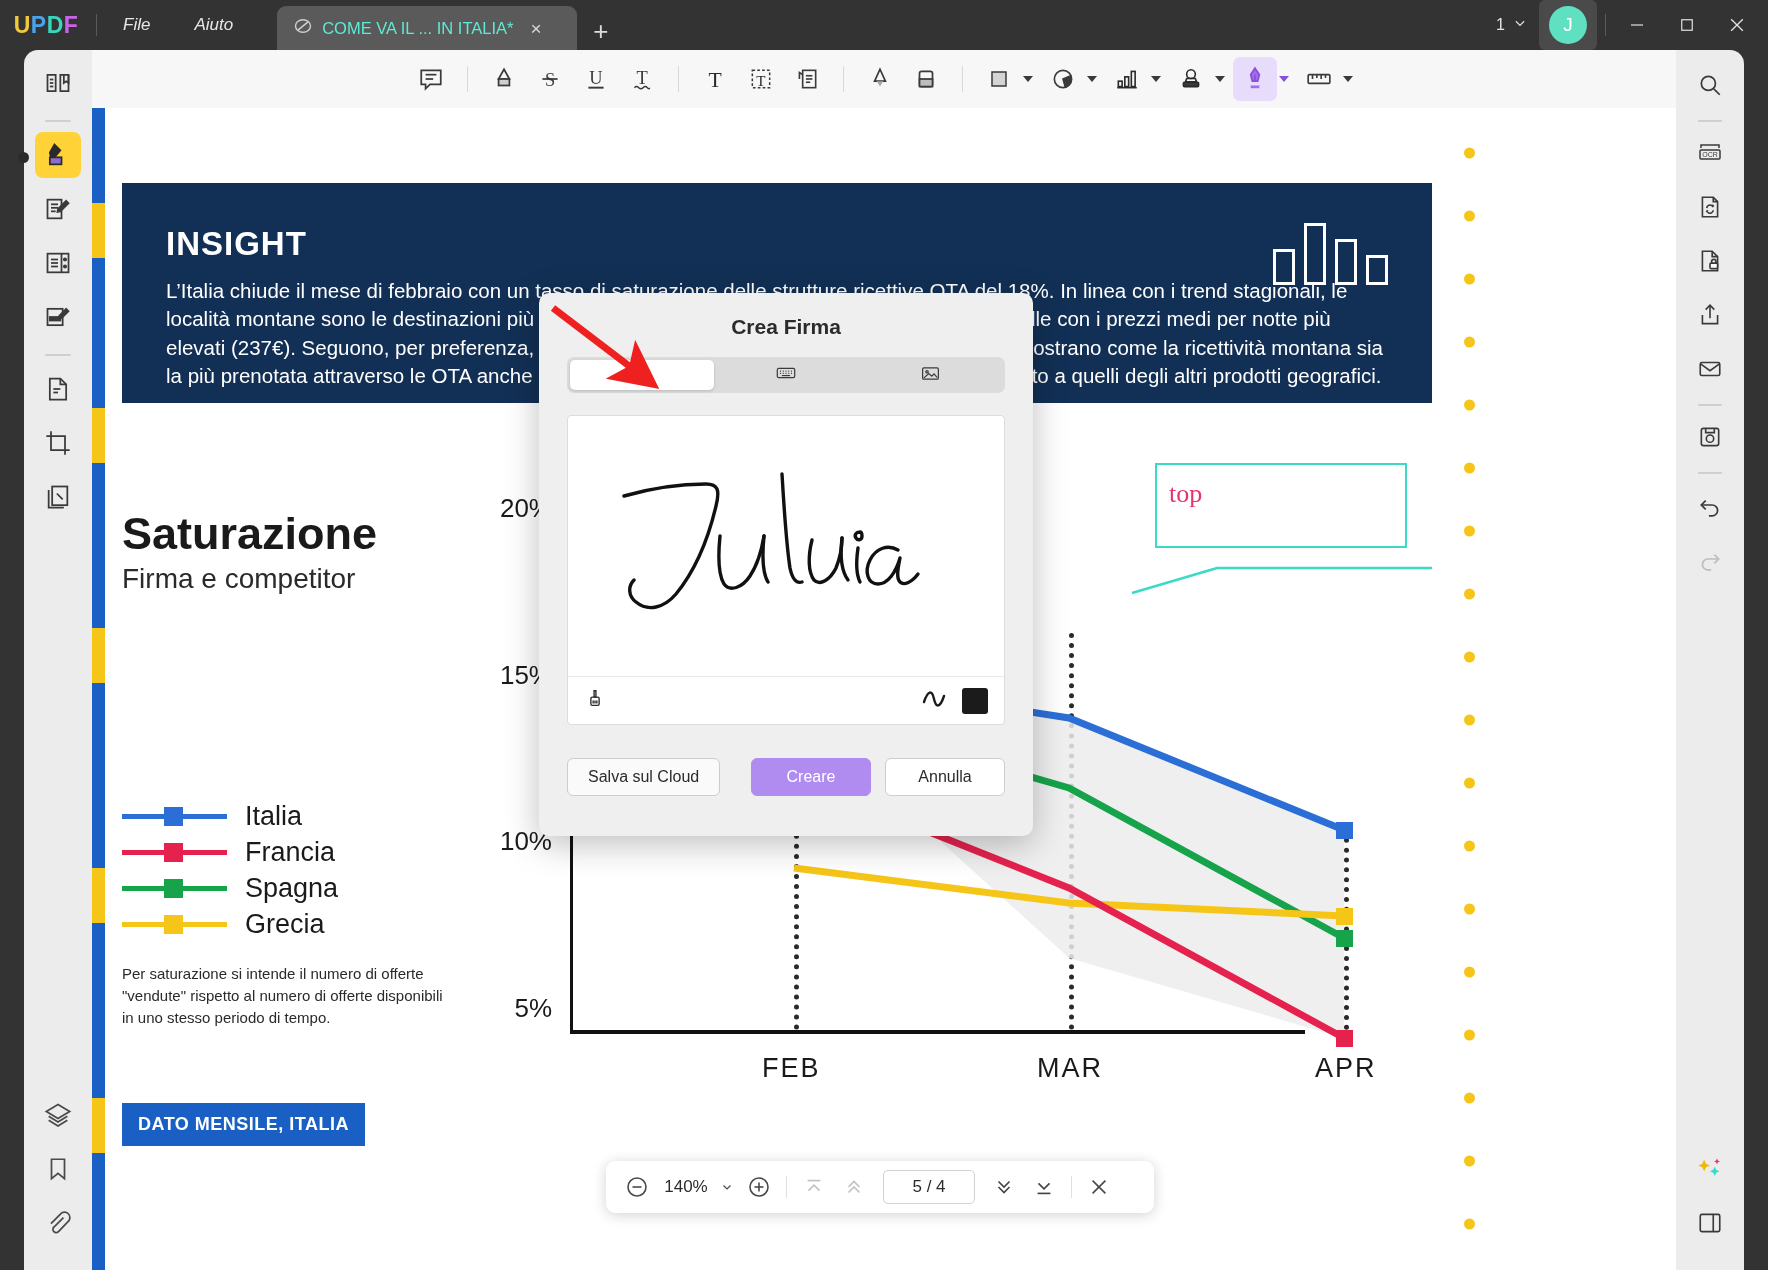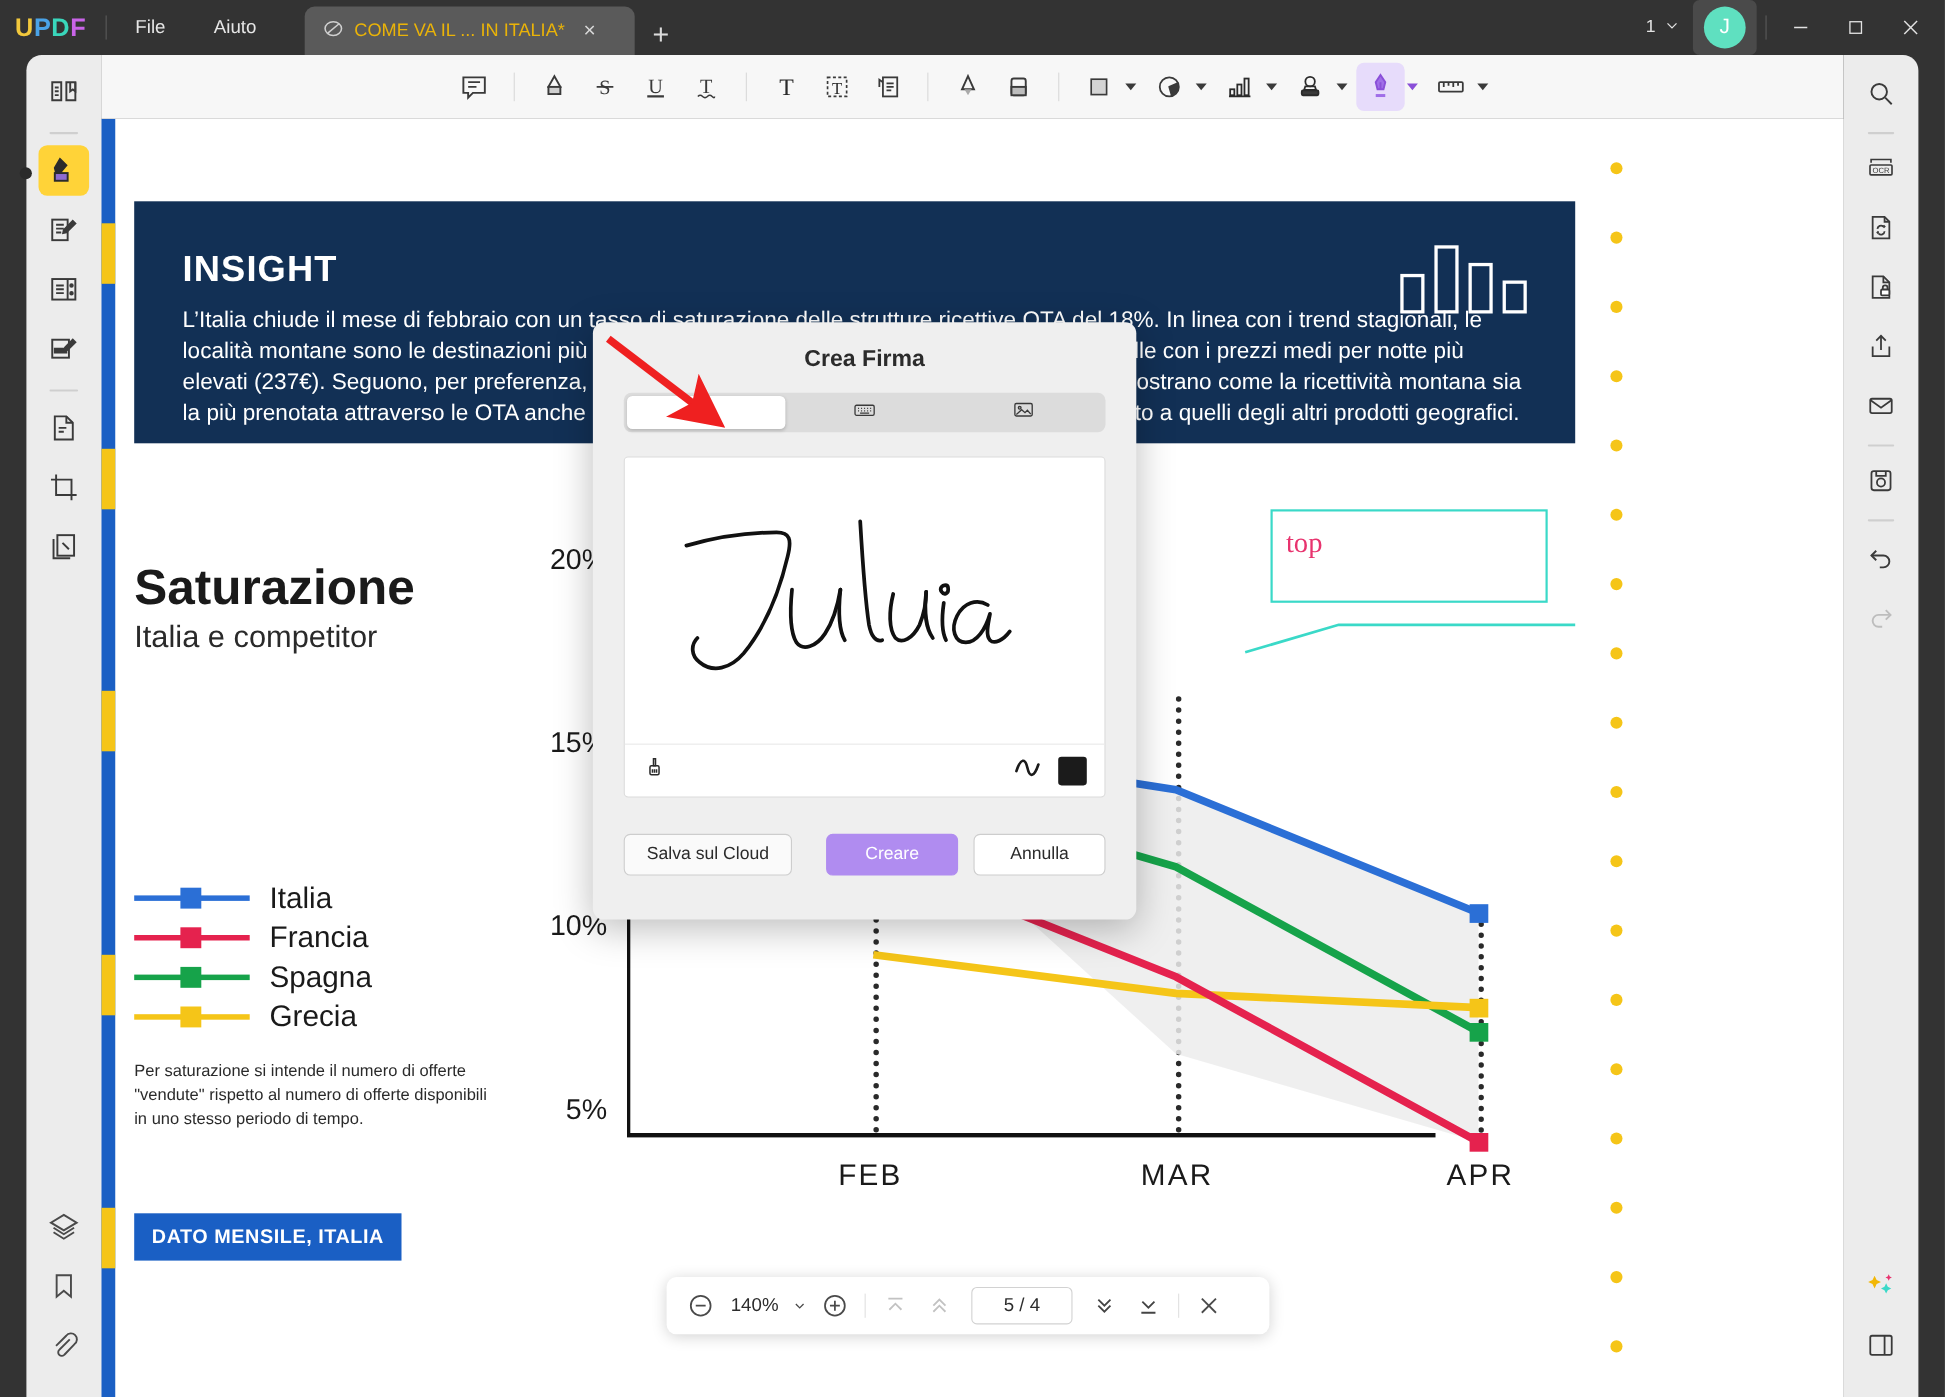--- a/index.html
+++ b/index.html
@@ -21,28 +21,28 @@
     justify-content: center; font-weight: bold; font-size: 23px;
     letter-spacing: .5px;
   }
   #logo .u { color: #f2c83c; }
   #logo .p { color: #4aa3e8; }
   #logo .d { color: #39d6bb; }
   #logo .f { color: #c964e8; }
   .tb-sep { width:1px; height:22px; background:#5a5a5a; align-self:center; margin:0 4px; }
   .tb-menu {
     color: #e7e7e7; font-size: 17px; padding: 0 22px; height: 50px;
-    display: flex; align-items: center; cursor: default;
+    display: flex; align-items: center; cursor: default; font-style: italic;
   }
   #tab {
     margin-left: 22px; height: 44px; background: #5a5a5a;
     border-radius: 9px 9px 0 0; display: flex; align-items: center;
     padding: 0 14px 0 16px; gap: 9px; min-width: 300px;
   }
-  #tab .tab-title { color: #eab308; font-size: 16.5px; white-space: nowrap; }
+  #tab .tab-title { color: #5eead4; font-size: 16.5px; white-space: nowrap; }
   #tab .tab-close { color: #d8d8d8; font-size: 19px; margin-left: 8px; cursor: pointer; line-height: 1; }
   #newtab { color: #dcdcdc; font-size: 26px; margin-left: 16px; margin-bottom: 6px; cursor: pointer; line-height:1; }
   #tb-right {
     margin-left: auto; display: flex; align-items: center; height: 50px;
     gap: 4px; padding-right: 8px;
   }
   #pagecount { color: #e3e3e3; font-size: 16px; display: flex; align-items: center; gap: 8px; padding: 0 8px; }
   #avatarwrap { background:#4a4a4a; border-radius:6px; padding:6px 10px; display:flex; align-items:center; }
   #avatar {
     width: 38px; height: 38px; border-radius: 50%; background: #5fe0c0;
@@ -640,21 +640,21 @@
         <p>L’Italia chiude il mese di febbraio con un tasso di saturazione delle strutture ricettive OTA del 18%. In linea con i trend stagionali, le località montane  sono le destinazioni più prenotate attraverso le piattaforme online (31%) e quelle con i prezzi medi per notte più elevati (237€). Seguono, per preferenza, le località lacuali (23%) e termali (21%). I dati attuali mostrano come la ricettività montana sia la più prenotata attraverso le OTA anche a marzo e aprile, con tassi di saturazione più alti rispetto a quelli degli altri prodotti geografici.</p>
         <div id="insight-bars">
           <i style="height:36px"></i>
             <i style="height:62px"></i>
             <i style="height:46px"></i>
             <i style="height:30px"></i>
         </div>
       </div>
 
       <div id="title-sat">Saturazione</div>
-      <div id="subtitle-sat">Italia e competitor</div>
+      <div id="subtitle-sat">Firma e competitor</div>
 
       <div id="legend">
         <div class="legend-row">
           <div class="legend-line" style="background:#2b6fd6">
               <i style="background:#2b6fd6"></i>
             </div>
           <div class="legend-label">Italia</div>
         </div>
         <div class="legend-row">
           <div class="legend-line" style="background:#e5224e">

